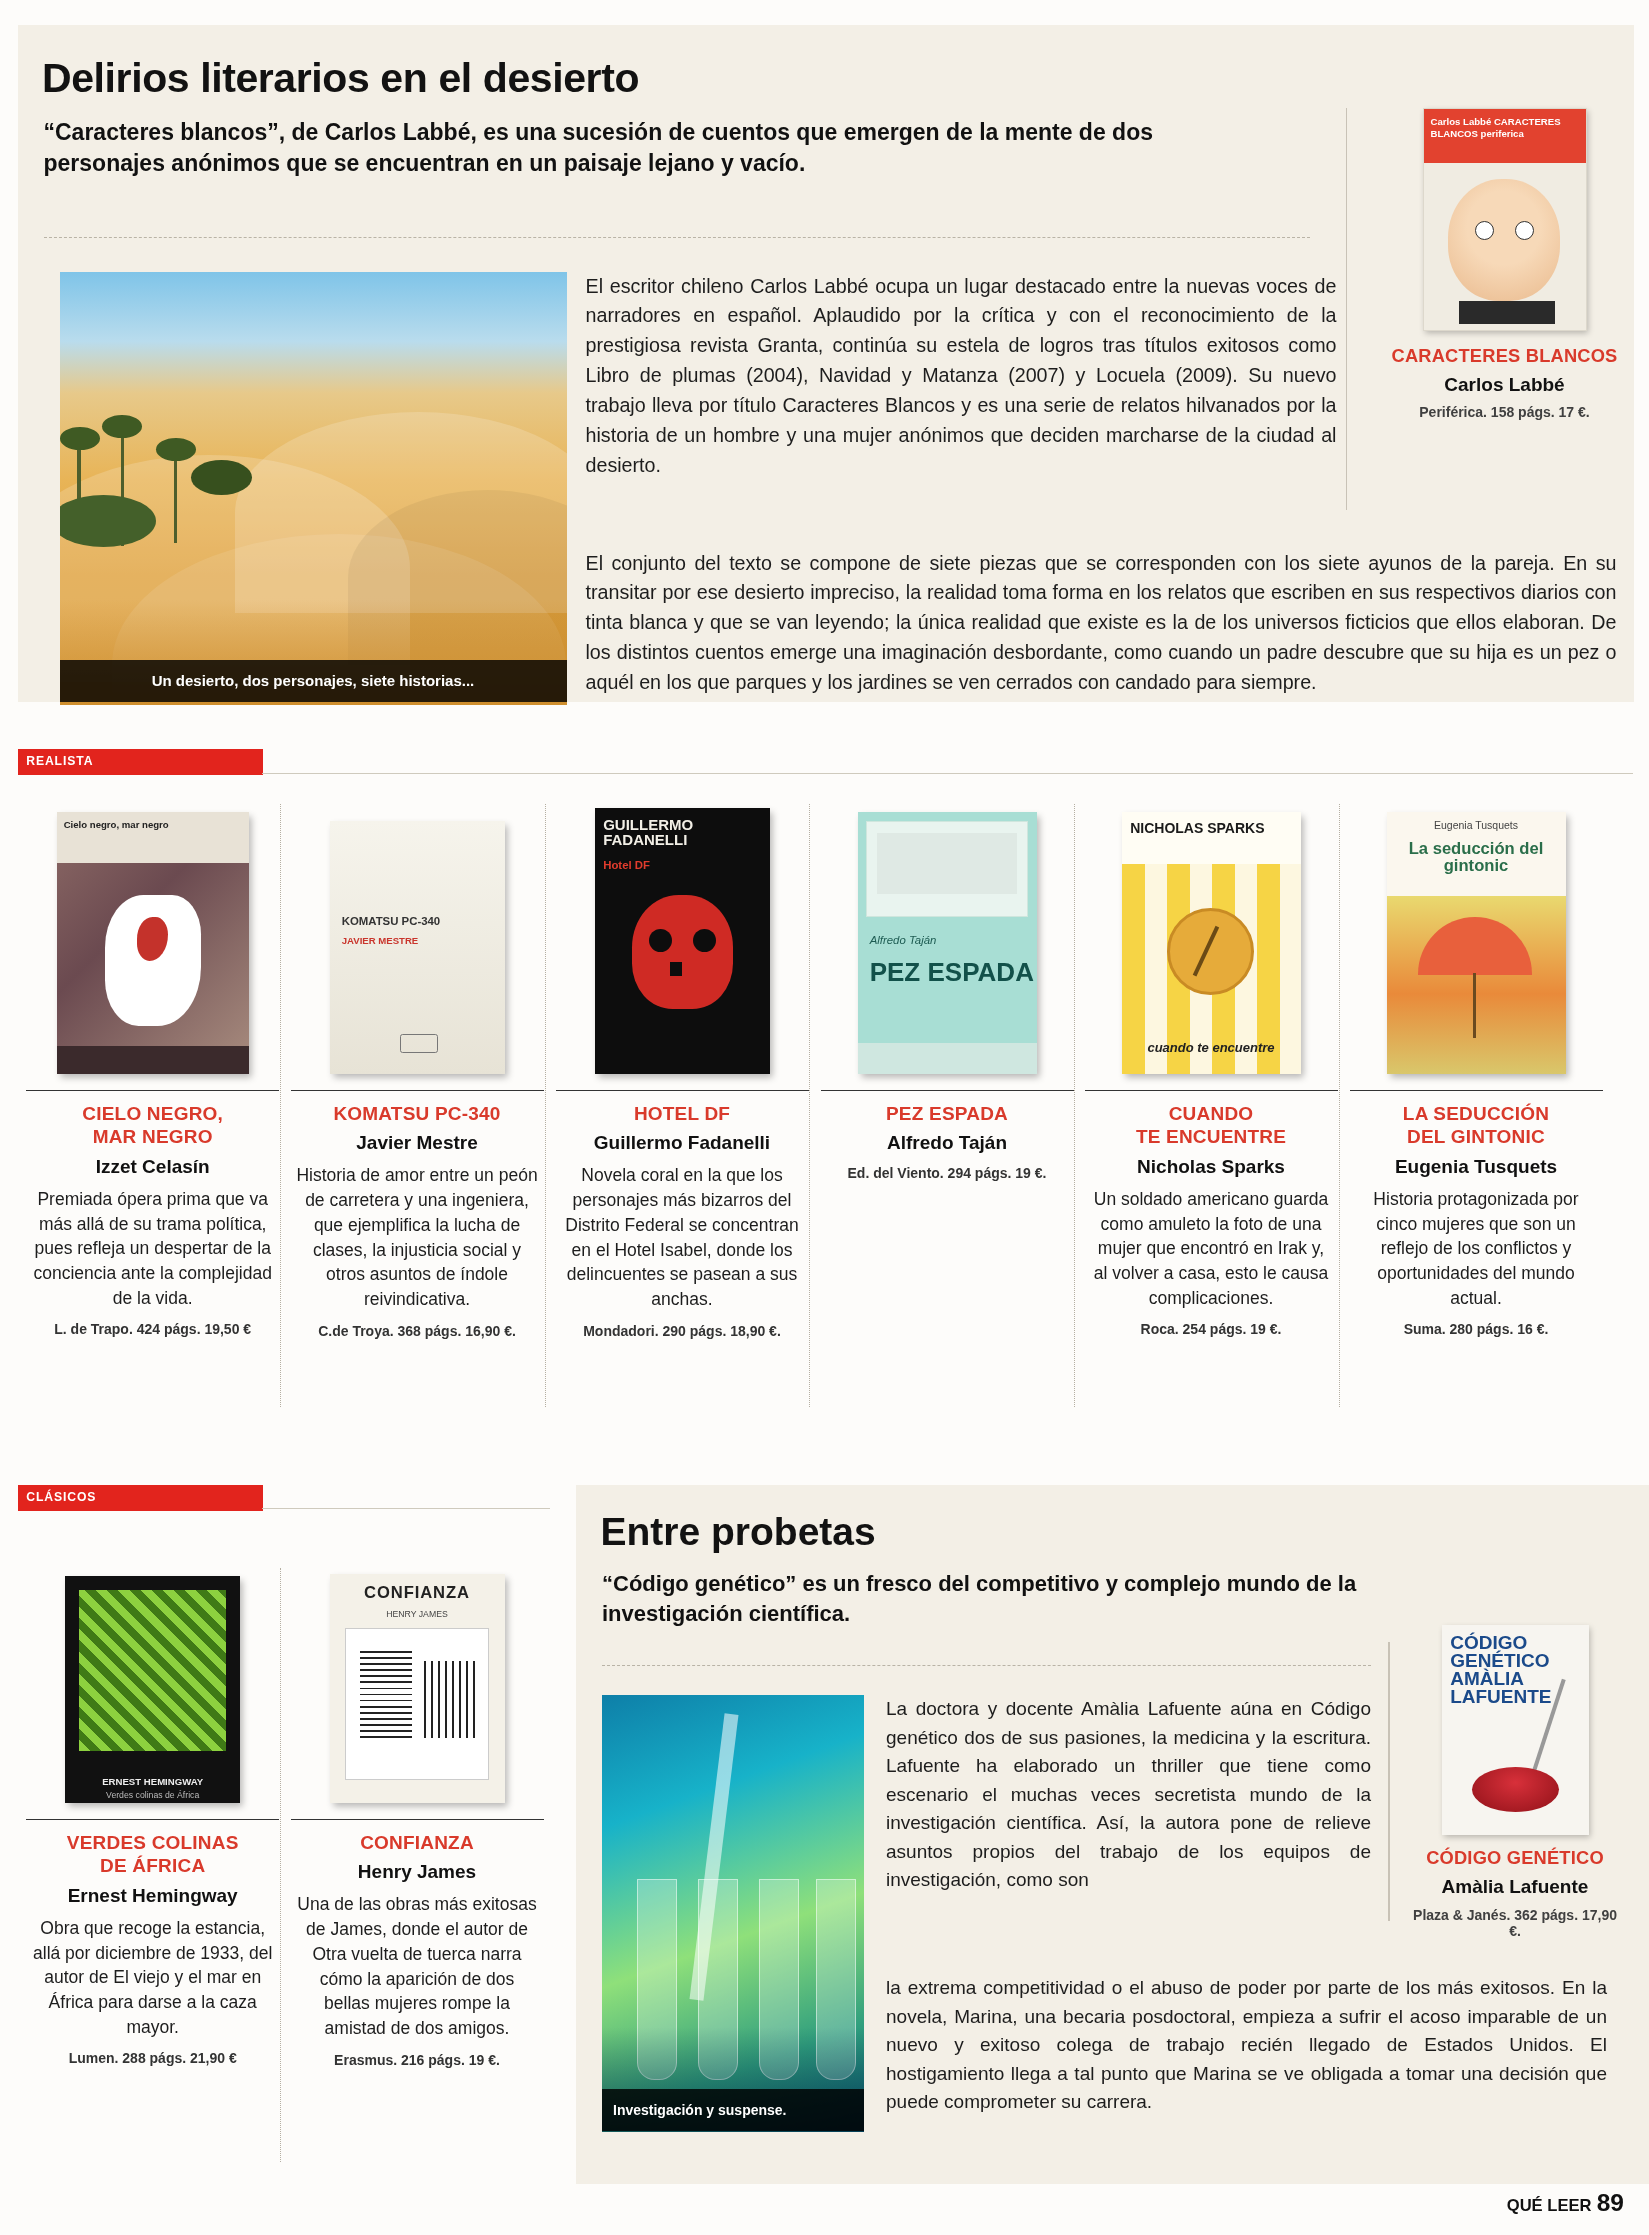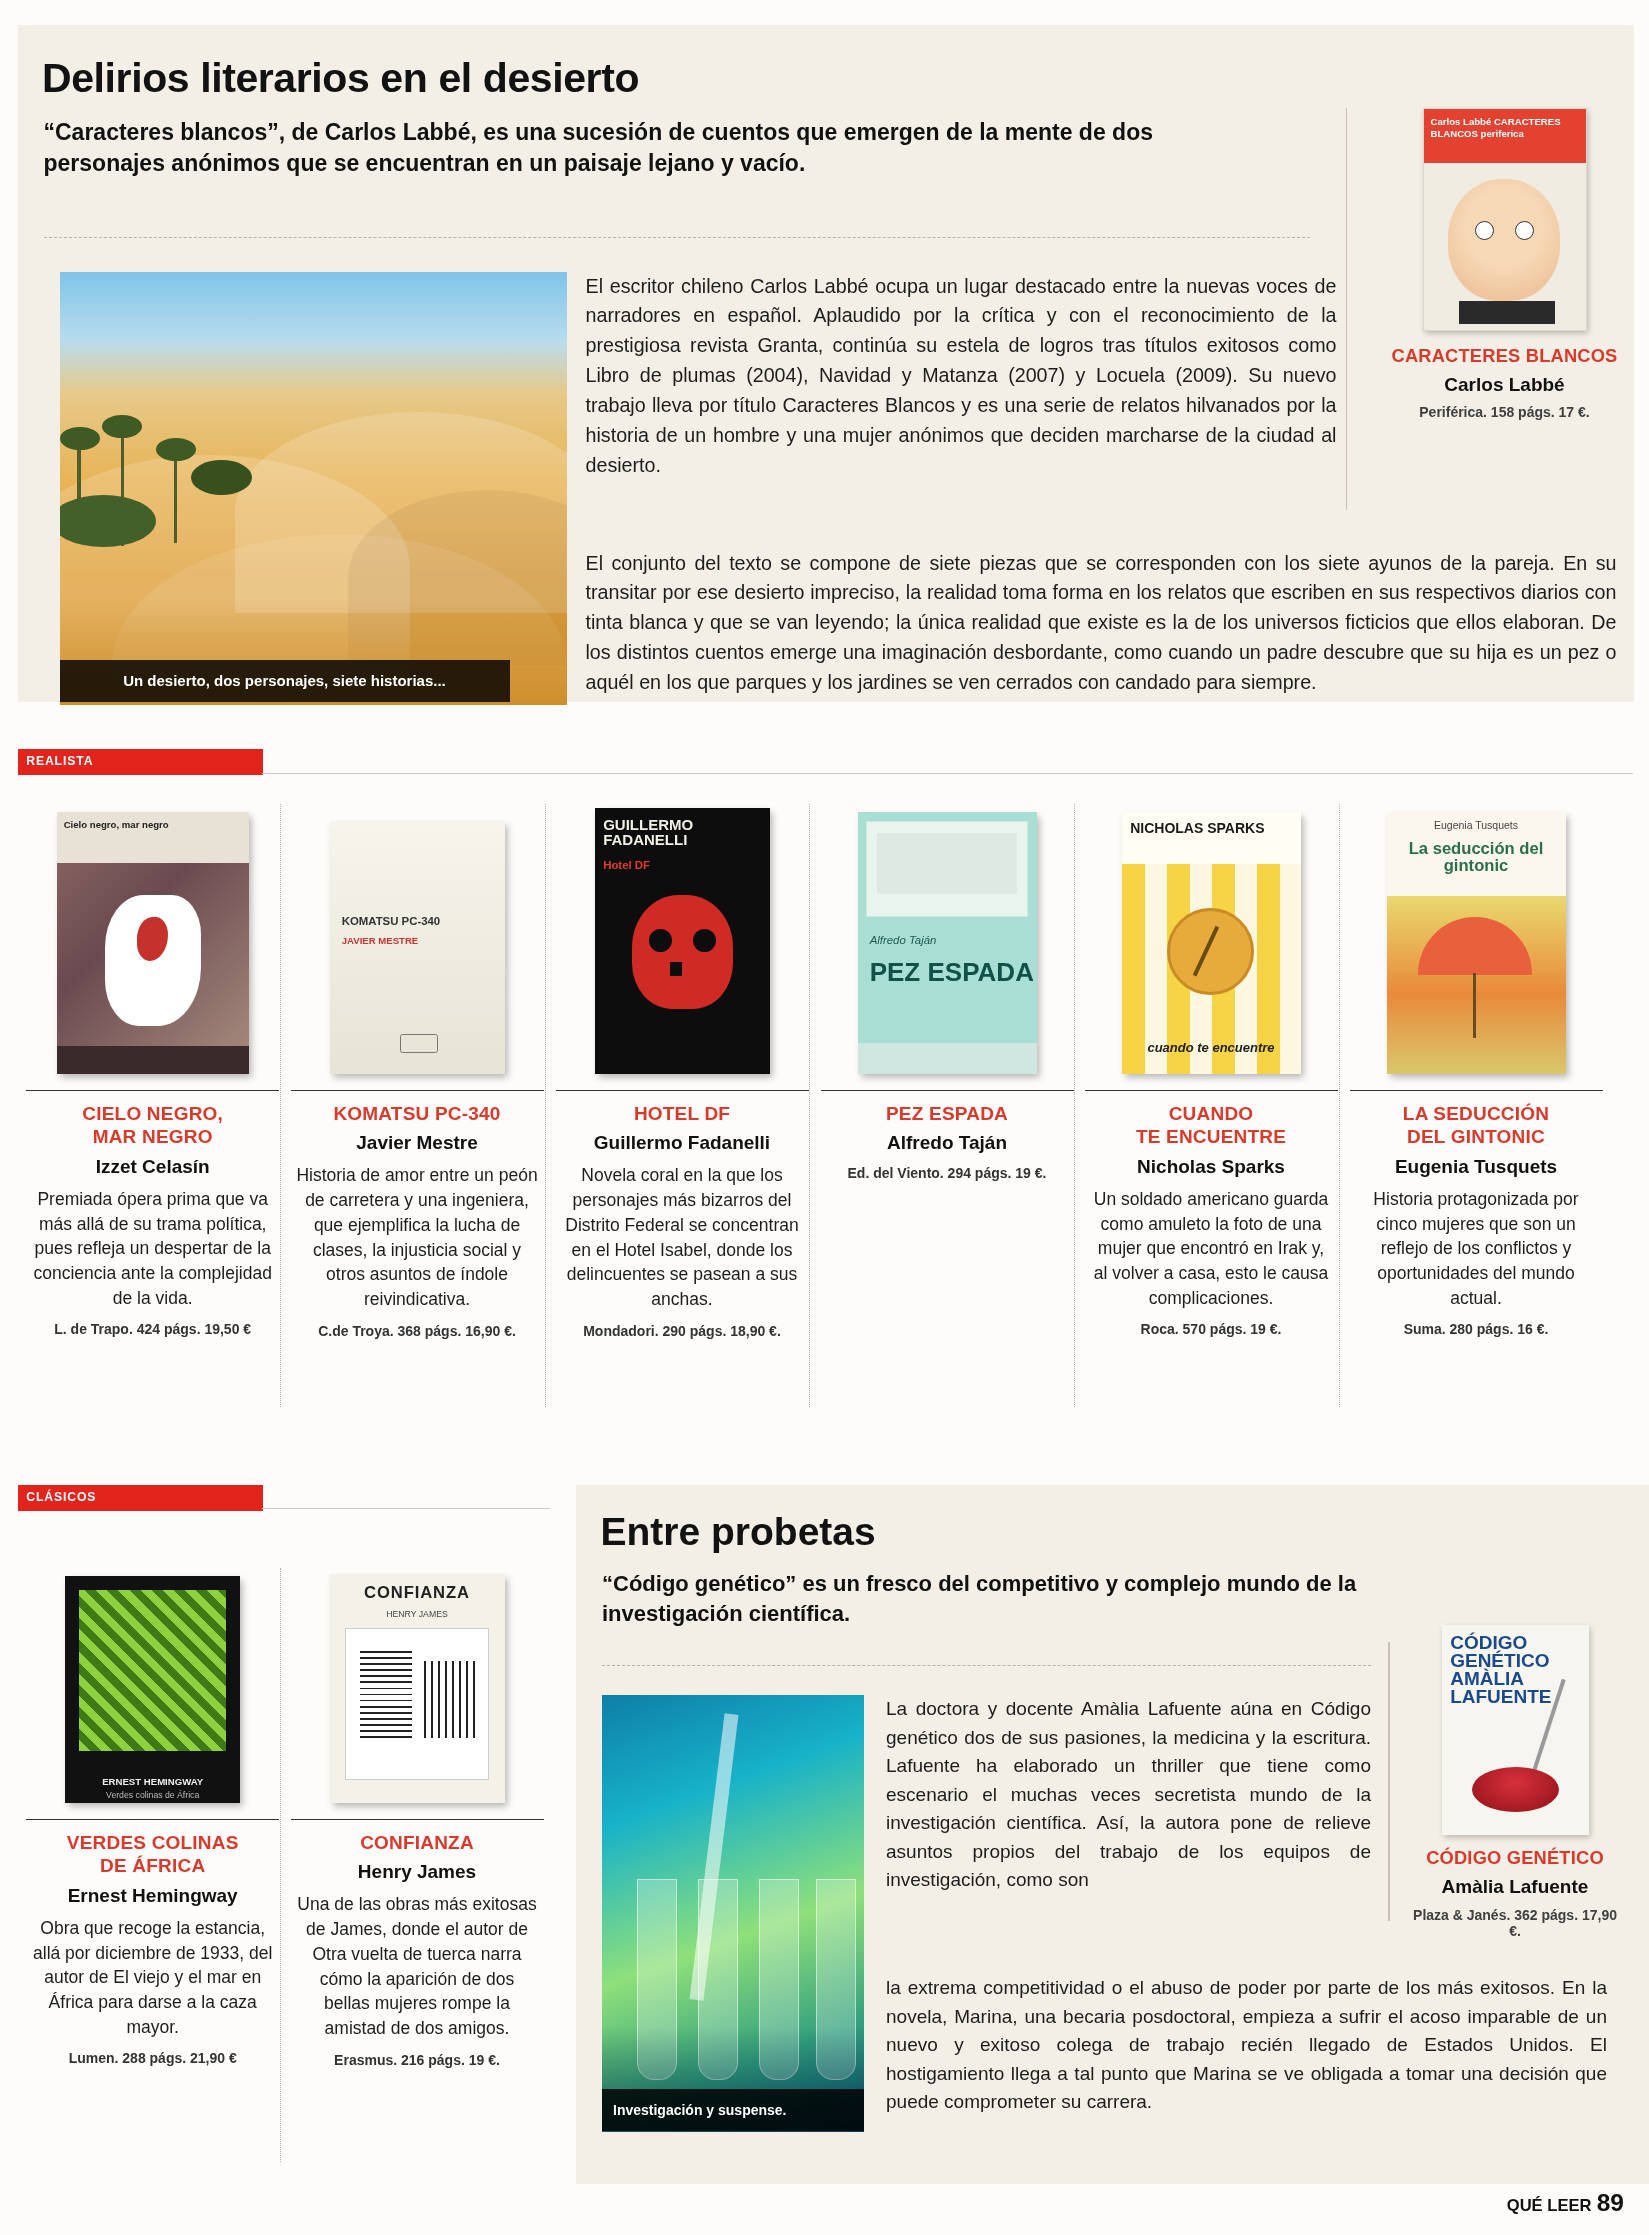--- a/index.html
+++ b/index.html
@@ -62,21 +62,21 @@
     border-radius: 50% 50% 0 0;
   }
   .oasis-trees {
     position:absolute; left:0; top: 140px; width: 218px; height:131px;
   }
   .tree { position:absolute; width: 3.5px; background:#4e5e2c; }
   .palm-top { position:absolute; width:40px; height:23px; background:#3f5a23; border-radius:50%; }
   .photo-caption {
     position: absolute;
     left: 42px; bottom: 0;
-    width: 450px; height: 42px;
+    width: 507px; height: 42px;
     background: rgba(0,0,0,0.82);
     color: #fff;
     font-size: 15px;
     font-weight: bold;
     display: flex; align-items: center; justify-content: center;
   }
   .feat-body {
     position: absolute;
     left: 568px; top: 247px;
     width: 751px;
@@ -382,21 +382,21 @@
           <div style="position:absolute; left:82px; top:112px; width:3.5px; height:54px; background:#6b4a15; transform:rotate(25deg);"></div>
           <div style="position:absolute; left:0; bottom:19px; width:100%; text-align:center; font-size:13px; font-style:italic; font-weight:bold; color:#222;">cuando te encuentre</div>
         </div>
       </div>
       <div class="bk-rule"></div>
       <div class="bk-title">
         <span>CUANDO</span><br><span>TE ENCUENTRE</span>
       </div>
       <div class="bk-author">Nicholas Sparks</div>
       <div class="bk-desc">Un soldado americano guarda como amuleto la foto de una mujer que encontró en Irak y, al volver a casa, esto le causa complicaciones.</div>
-      <div class="bk-meta">Roca. 570 págs. 19 €.</div>
+      <div class="bk-meta">Roca. 254 págs. 19 €.</div>
     </div>
 
     <div class="bookcol" style="left:1332px;">
       <div class="bk-cover-wrap">
         <div class="bk-cover" style="width:179px; height:262px; background:#f2ecdf;">
           <div style="position:absolute; left:0; top:0; width:100%; height:84px; background:#fbf7ee;"></div>
           <div style="position:absolute; left:0; top:7px; width:100%; text-align:center; font-size:10.5px; color:#444;">Eugenia Tusquets</div>
           <div style="position:absolute; left:0; top:28px; width:100%; text-align:center; font-size:16.6px; font-weight:bold; color:#2a6e4a; line-height:1.05;">La seducción del gintonic</div>
           <div style="position:absolute; left:0; top:84px; width:100%; height:178px; background:linear-gradient(#e9d96f,#e98a3a 55%,#d9c76b);"></div>
           <div style="position:absolute; left:31px; top:105px; width:114px; height:58px; background:#e8603c; border-radius:114px 114px 0 0;"></div>

